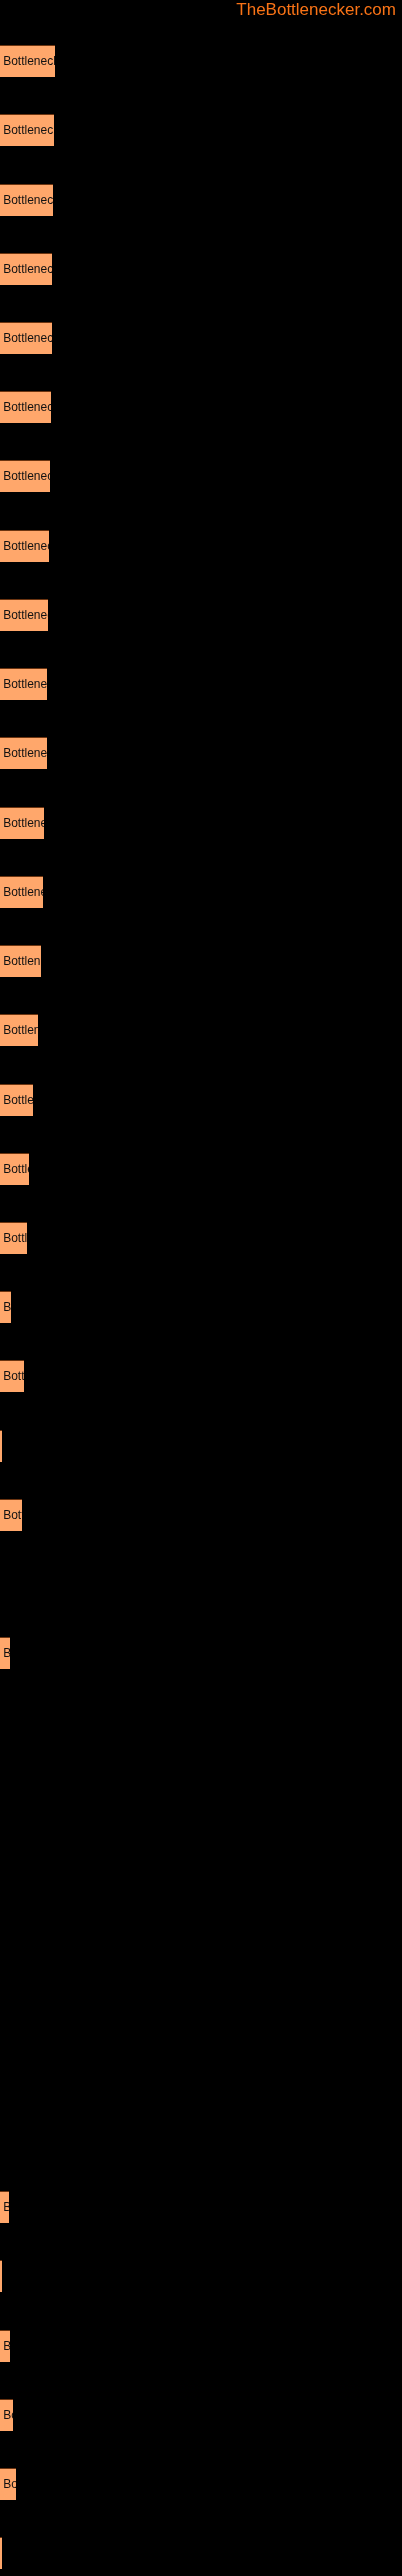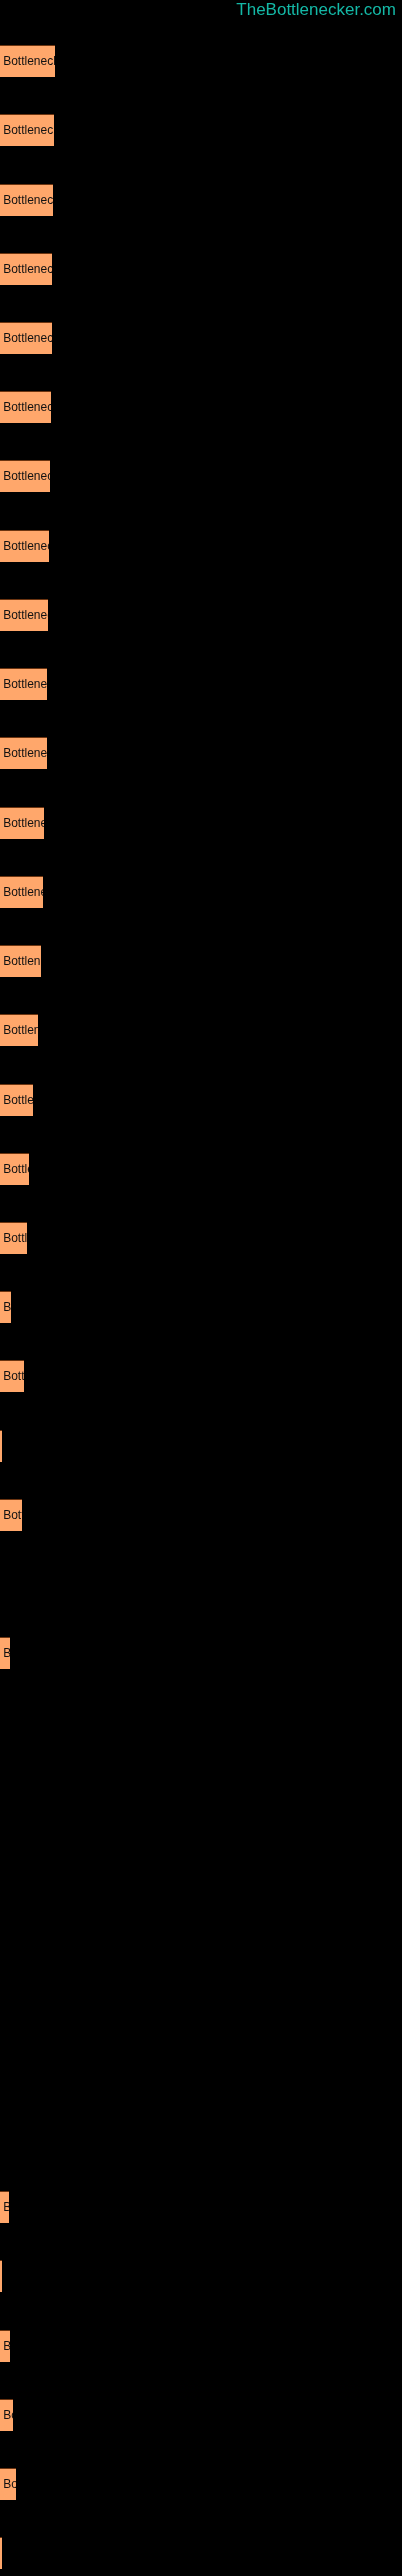--- a/index.html
+++ b/index.html
@@ -22,21 +22,21 @@
   }
   #watermark-title {
     position: absolute;
     top: 0px;
     left: 0px;
     width: 396px;
     text-align: right;
     font-family: "Liberation Sans", sans-serif;
     font-size: 17px;
     line-height: 19.3px;
-    color: #14b8a6;
+    color: #f97316;
     letter-spacing: 0px;
     white-space: nowrap;
     user-select: none;
   }
   .bar-row {
     position: absolute;
     left: 0px;
     height: 32px;
   }
   .bar {

